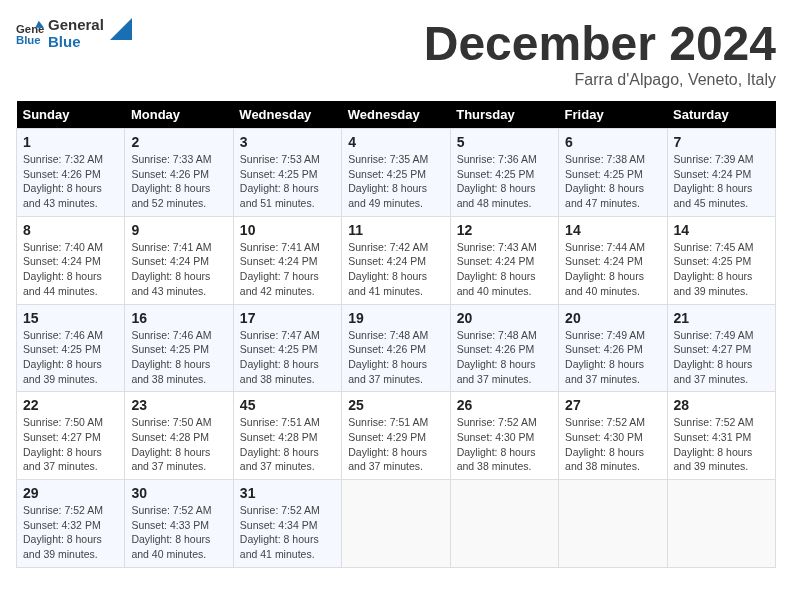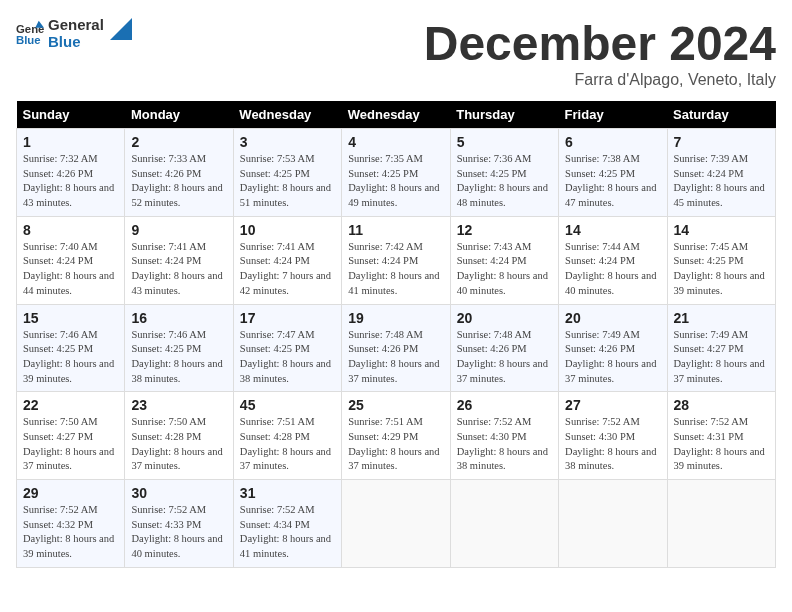--- a/index.html
+++ b/index.html
@@ -68,21 +68,20 @@
       font-size: 14px;
       font-weight: bold;
       color: #222;
       display: block;
       margin-bottom: 2px;
     }
     .cell-info {
       color: #444;
       font-size: 10.5px;
       line-height: 1.4;
-      font-family: Liberation Serif, serif;
     }
     .empty-cell {
       background: #f9f9f9 !important;
     }
   </style>
 </head>
 <body>
 
 <div class="header-section">
   <div class="logo">

